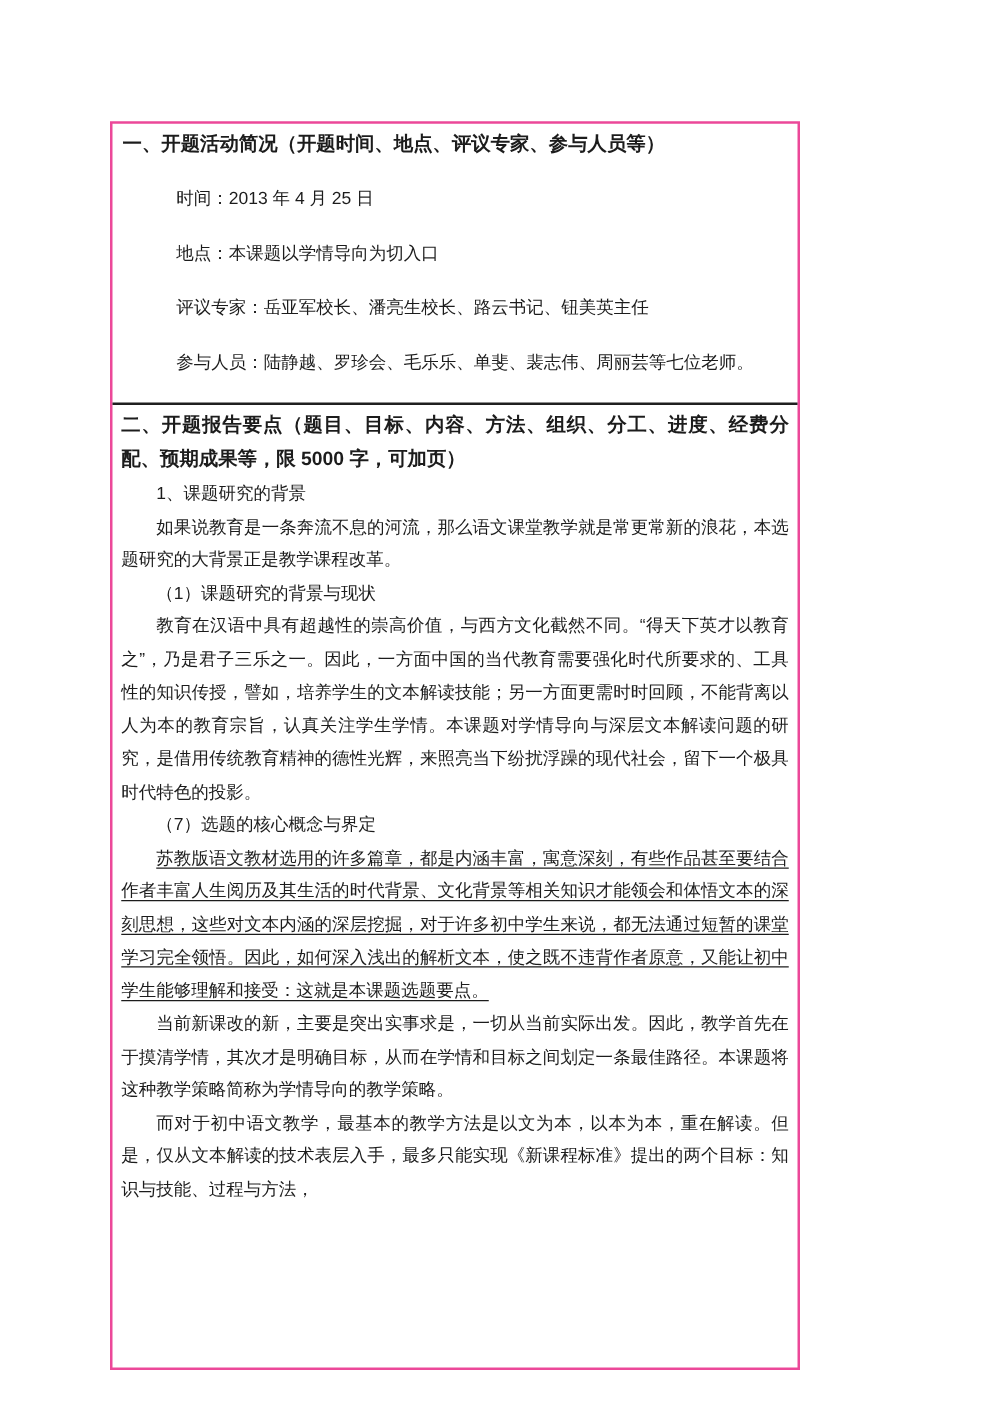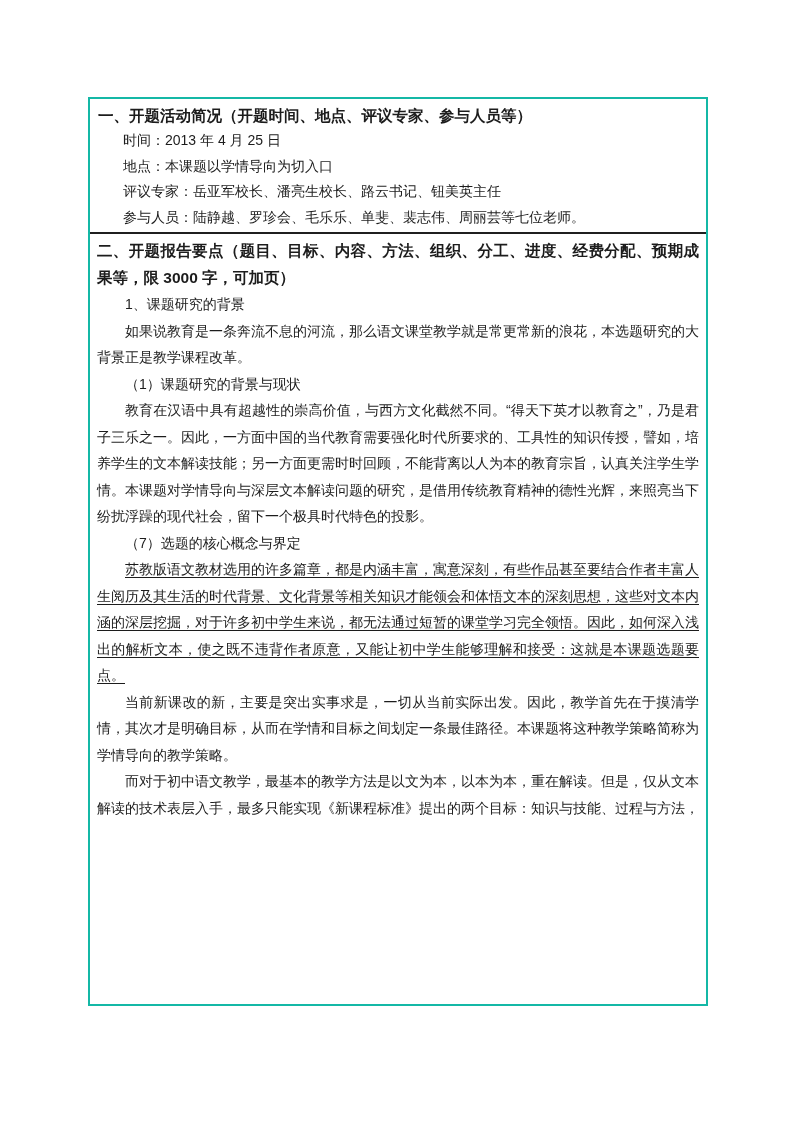--- a/index.html
+++ b/index.html
@@ -11,23 +11,23 @@
     width: 794px;
     height: 1123px;
     position: relative;
     font-family: "Liberation Sans", "DejaVu Sans", sans-serif;
     color: #1c1c1c;
   }
   .report-table {
     position: absolute;
     left: 88px;
     top: 97px;
-    width: 620px;
+    width: 552px;
     box-sizing: border-box;
-    border: 2px solid #14b8a6;
+    border: 2px solid #ec4899;
     background: #ffffff;
   }
   .row {
     box-sizing: border-box;
   }
   .row1 {
     min-height: 129px;
     border-bottom: 2px solid #1f1f1f;
     padding: 4px 8px 2px 8px;
   }
@@ -39,21 +39,21 @@
     margin: 0;
     font-size: 15.5px;
     font-weight: bold;
     line-height: 25px;
     text-align: justify;
   }
   .sec2-title {
     line-height: 27px;
   }
   .sec1-line {
-    margin: 0;
+    margin: 18px;
     font-size: 14px;
     line-height: 25.5px;
     padding-left: 25px;
   }
   .para {
     margin: 0;
     font-size: 14px;
     line-height: 26.5px;
     text-align: justify;
   }
@@ -75,21 +75,21 @@
 
   <section class="row row1">
     <h2 class="sec-title">一、开题活动简况（开题时间、地点、评议专家、参与人员等）</h2>
     <p class="sec1-line">时间：2013 年 4 月 25 日</p>
     <p class="sec1-line">地点：本课题以学情导向为切入口</p>
     <p class="sec1-line">评议专家：岳亚军校长、潘亮生校长、路云书记、钮美英主任</p>
     <p class="sec1-line">参与人员：陆静越、罗珍会、毛乐乐、单斐、裴志伟、周丽芸等七位老师。</p>
   </section>
 
   <section class="row row2">
-    <h2 class="sec-title sec2-title">二、开题报告要点（题目、目标、内容、方法、组织、分工、进度、经费分配、预期成果等，限 3000 字，可加页）</h2>
+    <h2 class="sec-title sec2-title">二、开题报告要点（题目、目标、内容、方法、组织、分工、进度、经费分配、预期成果等，限 5000 字，可加页）</h2>
     <p class="para indent bold">1、课题研究的背景</p>
     <p class="para indent">如果说教育是一条奔流不息的河流，那么语文课堂教学就是常更常新的浪花，本选题研究的大背景正是教学课程改革。</p>
     <p class="para indent">（1）课题研究的背景与现状</p>
     <p class="para indent">教育在汉语中具有超越性的崇高价值，与西方文化截然不同。“得天下英才以教育之”，乃是君子三乐之一。因此，一方面中国的当代教育需要强化时代所要求的、工具性的知识传授，譬如，培养学生的文本解读技能；另一方面更需时时回顾，不能背离以人为本的教育宗旨，认真关注学生学情。本课题对学情导向与深层文本解读问题的研究，是借用传统教育精神的德性光辉，来照亮当下纷扰浮躁的现代社会，留下一个极具时代特色的投影。</p>
     <p class="para indent">（7）选题的核心概念与界定</p>
     <p class="para indent underlined">苏教版语文教材选用的许多篇章，都是内涵丰富，寓意深刻，有些作品甚至要结合作者丰富人生阅历及其生活的时代背景、文化背景等相关知识才能领会和体悟文本的深刻思想，这些对文本内涵的深层挖掘，对于许多初中学生来说，都无法通过短暂的课堂学习完全领悟。因此，如何深入浅出的解析文本，使之既不违背作者原意，又能让初中学生能够理解和接受：这就是本课题选题要点。</p>
     <p class="para indent">当前新课改的新，主要是突出实事求是，一切从当前实际出发。因此，教学首先在于摸清学情，其次才是明确目标，从而在学情和目标之间划定一条最佳路径。本课题将这种教学策略简称为学情导向的教学策略。</p>
     <p class="para indent">而对于初中语文教学，最基本的教学方法是以文为本，以本为本，重在解读。但是，仅从文本解读的技术表层入手，最多只能实现《新课程标准》提出的两个目标：知识与技能、过程与方法，</p>
   </section>
 

